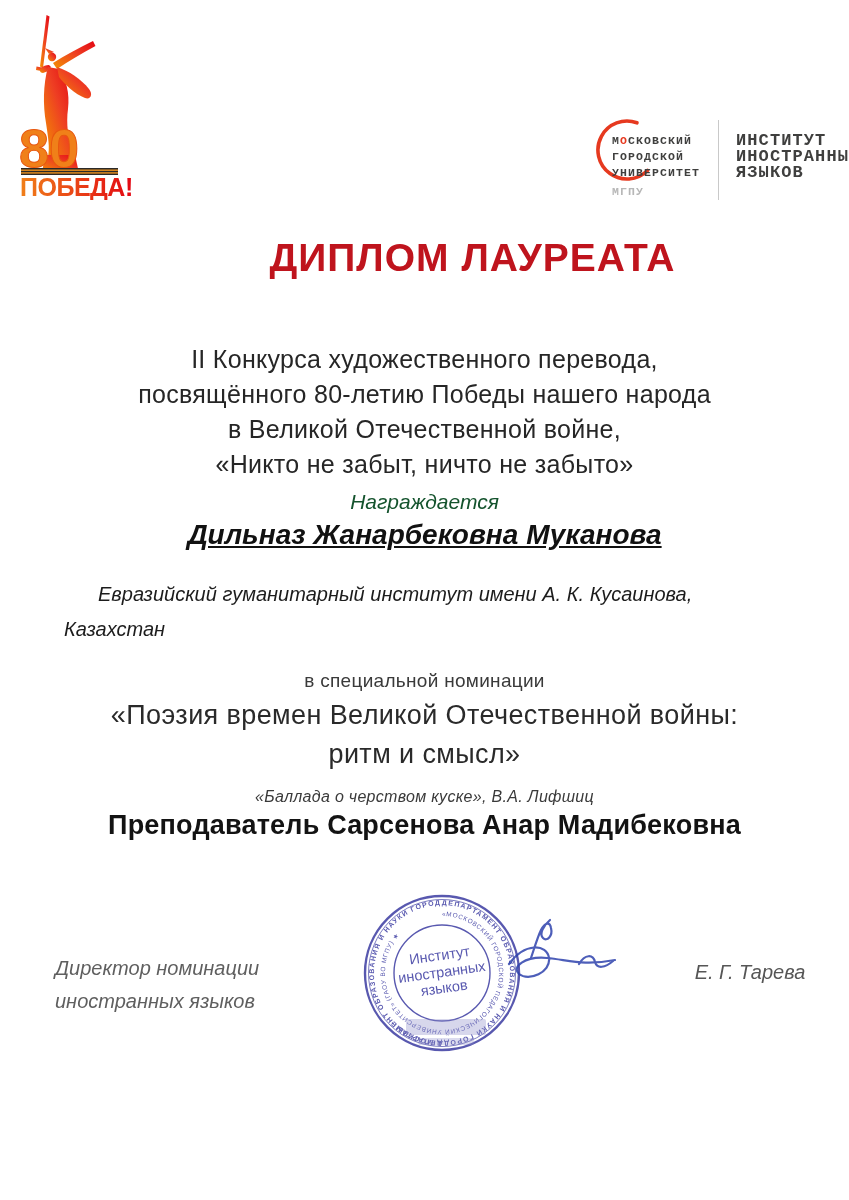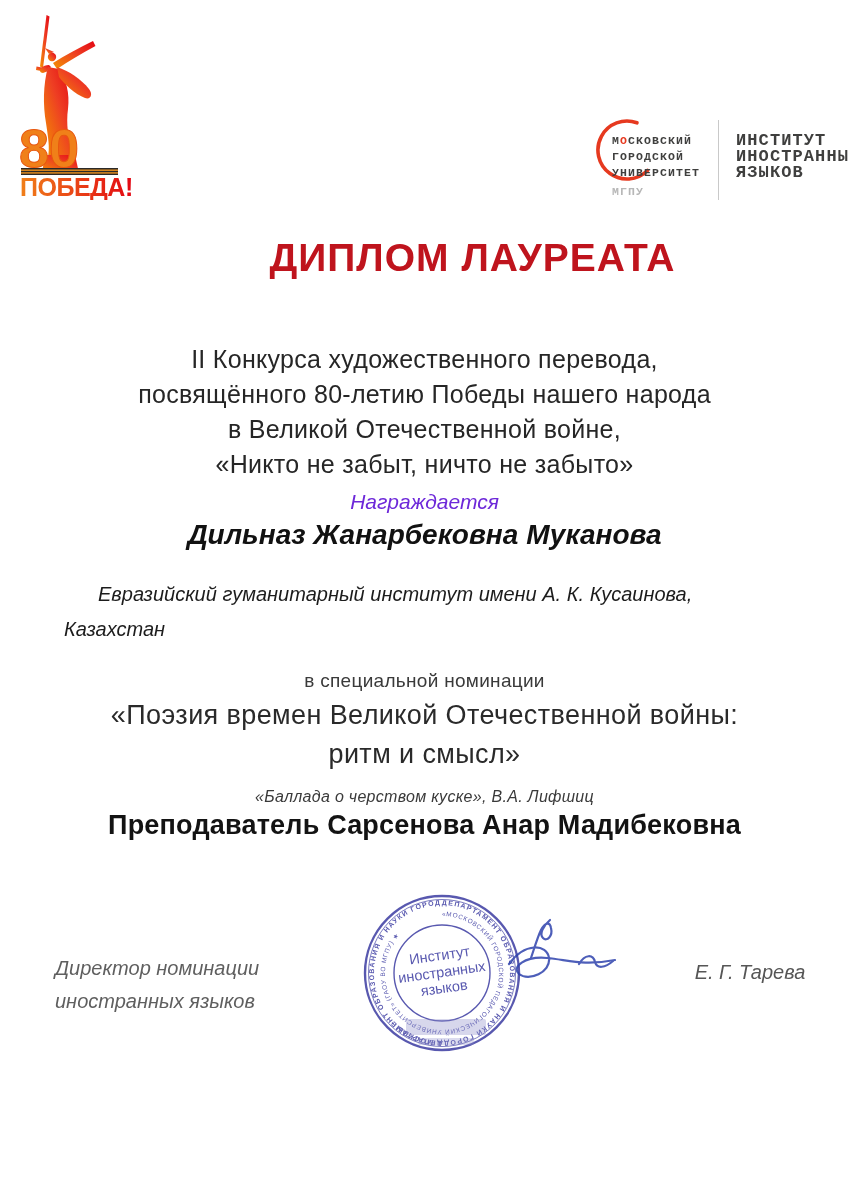--- a/index.html
+++ b/index.html
@@ -19,22 +19,22 @@
                letter-spacing:1.1px; color:#3f3f3e; line-height:16px; }
   .mgpu-abbr { color:#b7b7b7; font-weight:bold; letter-spacing:1.1px; margin-top:3px; }
   .mgpu-divider { position:absolute; left:123px; top:8px; width:1px; height:80px; background:#c9c9c9; }
   .inst-text { position:absolute; left:141px; top:21px; font-size:17px; font-weight:bold;
                letter-spacing:1.1px; color:#3f3f3e; line-height:16px; }
   .red-letter { color:#e6391f; }
 
   
   .title { top:236px; font-size:39px; font-weight:bold; letter-spacing:1px; color:#bf141d;margin-left:48px; }
   .contest { top:342px; font-size:25px; color:#262626; line-height:35px; letter-spacing:.3px; }
-  .award-label { top:490px; font-size:21px; font-style:italic; color:#6d28d9; }
-  .recipient { top:519px; font-size:28px; font-weight:bold; font-style:italic; color:#111; }
+  .award-label { top:490px; font-size:21px; font-style:italic; color:#14532d; }
+  .recipient { top:519px; font-size:28px; font-weight:bold; font-style:italic; color:#111;text-decoration:underline; }
   .institution { left:64px; top:577px; width:640px; font-size:20px; font-style:italic;
                  color:#1c1c1c; line-height:35px; text-indent:34px; text-align:left; }
   .nom-intro { top:670px; font-size:19px; color:#3a3a3a; letter-spacing:.3px; }
   .nom-title { top:696px; font-size:27px; color:#2a2a2a; line-height:39px; letter-spacing:.4px; }
   .work { top:788px; font-size:16px; font-style:italic; color:#3a3a3a; letter-spacing:.3px; }
   .teacher { top:810px; font-size:27px; font-weight:bold; color:#131313; letter-spacing:.2px; }
 
   
   .director { left:55px; top:952px; font-size:20px; font-style:italic; color:#5f5f5f;
               line-height:33px; text-align:left; }

